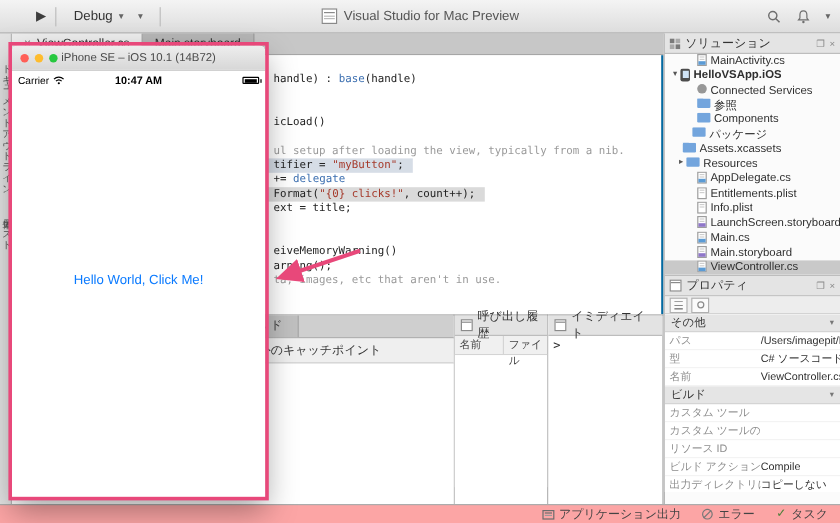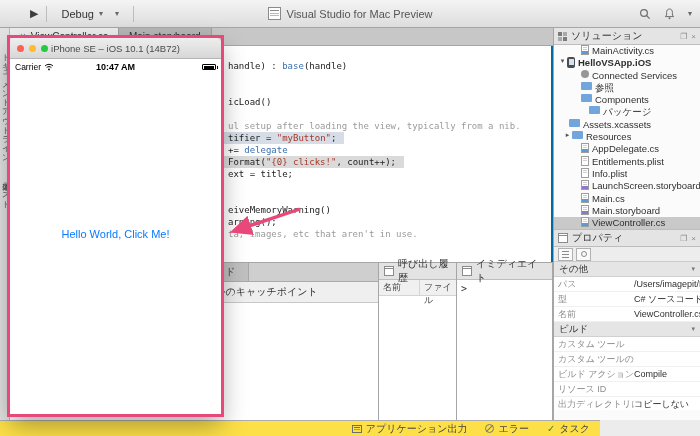--- a/index.html
+++ b/index.html
@@ -83,21 +83,21 @@
   .mini-btn{width:13px;height:11px;border:1px solid #b0b0b0;background:#fafafa;display:flex;align-items:center;justify-content:center;}
   .glyph-lines{width:7px;height:7px;background:repeating-linear-gradient(#8a8a8a 0 1px,transparent 1px 3px);}
   .glyph-dot{width:6px;height:6px;border:1px solid #8a8a8a;border-radius:50%;box-sizing:border-box;}
   .prop-section{height:14px;background:#e5e5e5;border-bottom:1px solid #d0d0d0;font-size:9.5px;color:#333;
                 display:flex;align-items:center;padding:0 5px;}
   .prop-section .sec-chev{margin-left:auto;font-size:7px;color:#777;}
   .prop-row{height:14px;display:flex;align-items:center;font-size:9px;background:#fff;border-bottom:1px solid #f0f0f0;}
   .prop-label{width:76px;flex:none;color:#8d8d8d;padding-left:4px;white-space:nowrap;overflow:hidden;}
   .prop-value{flex:1;color:#2f2f2f;white-space:nowrap;overflow:hidden;}
   
-  .status-bar{position:absolute;left:0;bottom:0;width:600px;height:16px;background:#fde047;border-top:1px solid #acacac;
+  .status-bar{position:absolute;left:0;bottom:0;width:700px;height:16px;background:#fca5a5;border-top:1px solid #acacac;
               display:flex;align-items:center;justify-content:flex-end;gap:18px;padding-right:10px;font-size:10px;color:#444;box-sizing:border-box;}
   .sb-item{display:flex;align-items:center;gap:4px;}
   .ic-output{width:10px;height:8px;border:1px solid #6c6c6c;position:relative;box-sizing:border-box;}
   .ic-output::after{content:"";position:absolute;left:1px;right:1px;top:1px;height:1px;background:#6c6c6c;box-shadow:0 2px 0 #9a9a9a;}
   .ic-error{width:9px;height:9px;border:1px solid #787878;border-radius:50%;position:relative;box-sizing:border-box;}
   .ic-error::after{content:"";position:absolute;left:-1px;top:3px;width:9px;height:1px;background:#787878;transform:rotate(-45deg);}
   .ic-task{color:#4e7f3a;font-size:10px;line-height:10px;}
   .ic-task::after{content:"\2713";}
   
   .sim-window{position:absolute;left:10px;top:38px;width:211px;height:377px;background:#fff;z-index:10;
@@ -269,21 +269,21 @@
         <div class="tree-row" style="padding-left: 18px;">
           <span class="tw-exp"></span>
           <span class="icon-folder"></span>
           <span class="tw-label">参照</span>
         </div>
         <div class="tree-row" style="padding-left: 18px;">
           <span class="tw-exp"></span>
           <span class="icon-folder"></span>
           <span class="tw-label">Components</span>
         </div>
-        <div class="tree-row" style="padding-left: 26px;">
+        <div class="tree-row" style="padding-left: 14px;">
           <span class="tw-exp"></span>
           <span class="icon-folder"></span>
           <span class="tw-label">パッケージ</span>
         </div>
         <div class="tree-row" style="padding-left: 6px;">
           <span class="tw-exp"></span>
           <span class="icon-folder"></span>
           <span class="tw-label">Assets.xcassets</span>
         </div>
         <div class="tree-row" style="padding-left: 9px;">
@@ -367,26 +367,26 @@
         </div>
         <div class="prop-row">
           <span class="prop-label">カスタム ツール</span>
           <span class="prop-value"></span>
         </div>
         <div class="prop-row">
           <span class="prop-label">カスタム ツールの名</span>
           <span class="prop-value"></span>
         </div>
         <div class="prop-row">
+          <span class="prop-label">リソース ID</span>
+          <span class="prop-value"></span>
+        </div>
+        <div class="prop-row">
           <span class="prop-label">ビルド アクション</span>
           <span class="prop-value">Compile</span>
-        </div>
-        <div class="prop-row">
-          <span class="prop-label">リソース ID</span>
-          <span class="prop-value"></span>
         </div>
         <div class="prop-row">
           <span class="prop-label">出力ディレクトリに</span>
           <span class="prop-value">コピーしない</span>
         </div>
       </div>
   </div>
 
   <div class="status-bar" id="status-bar">
       <span class="sb-item">

